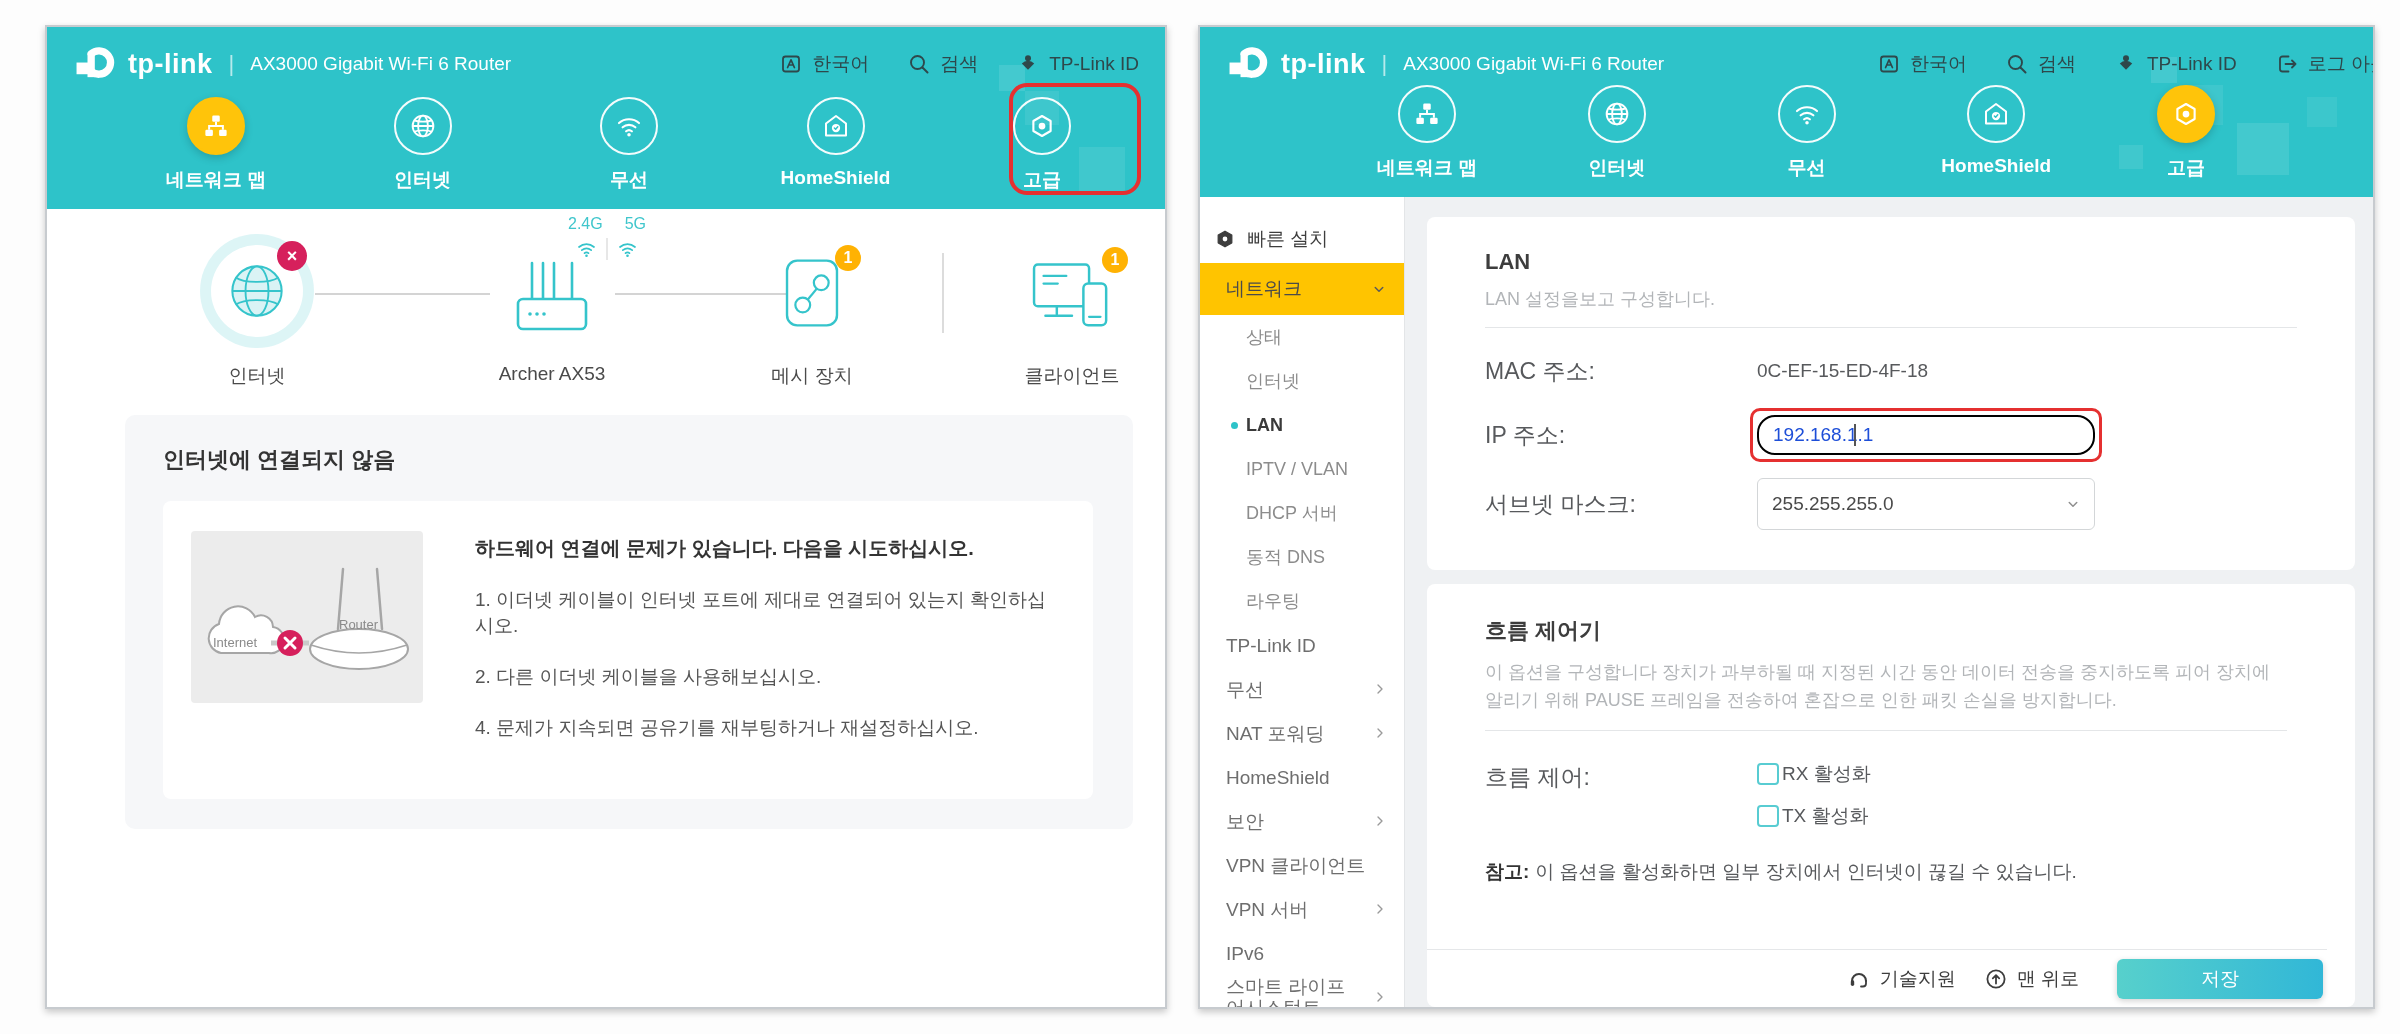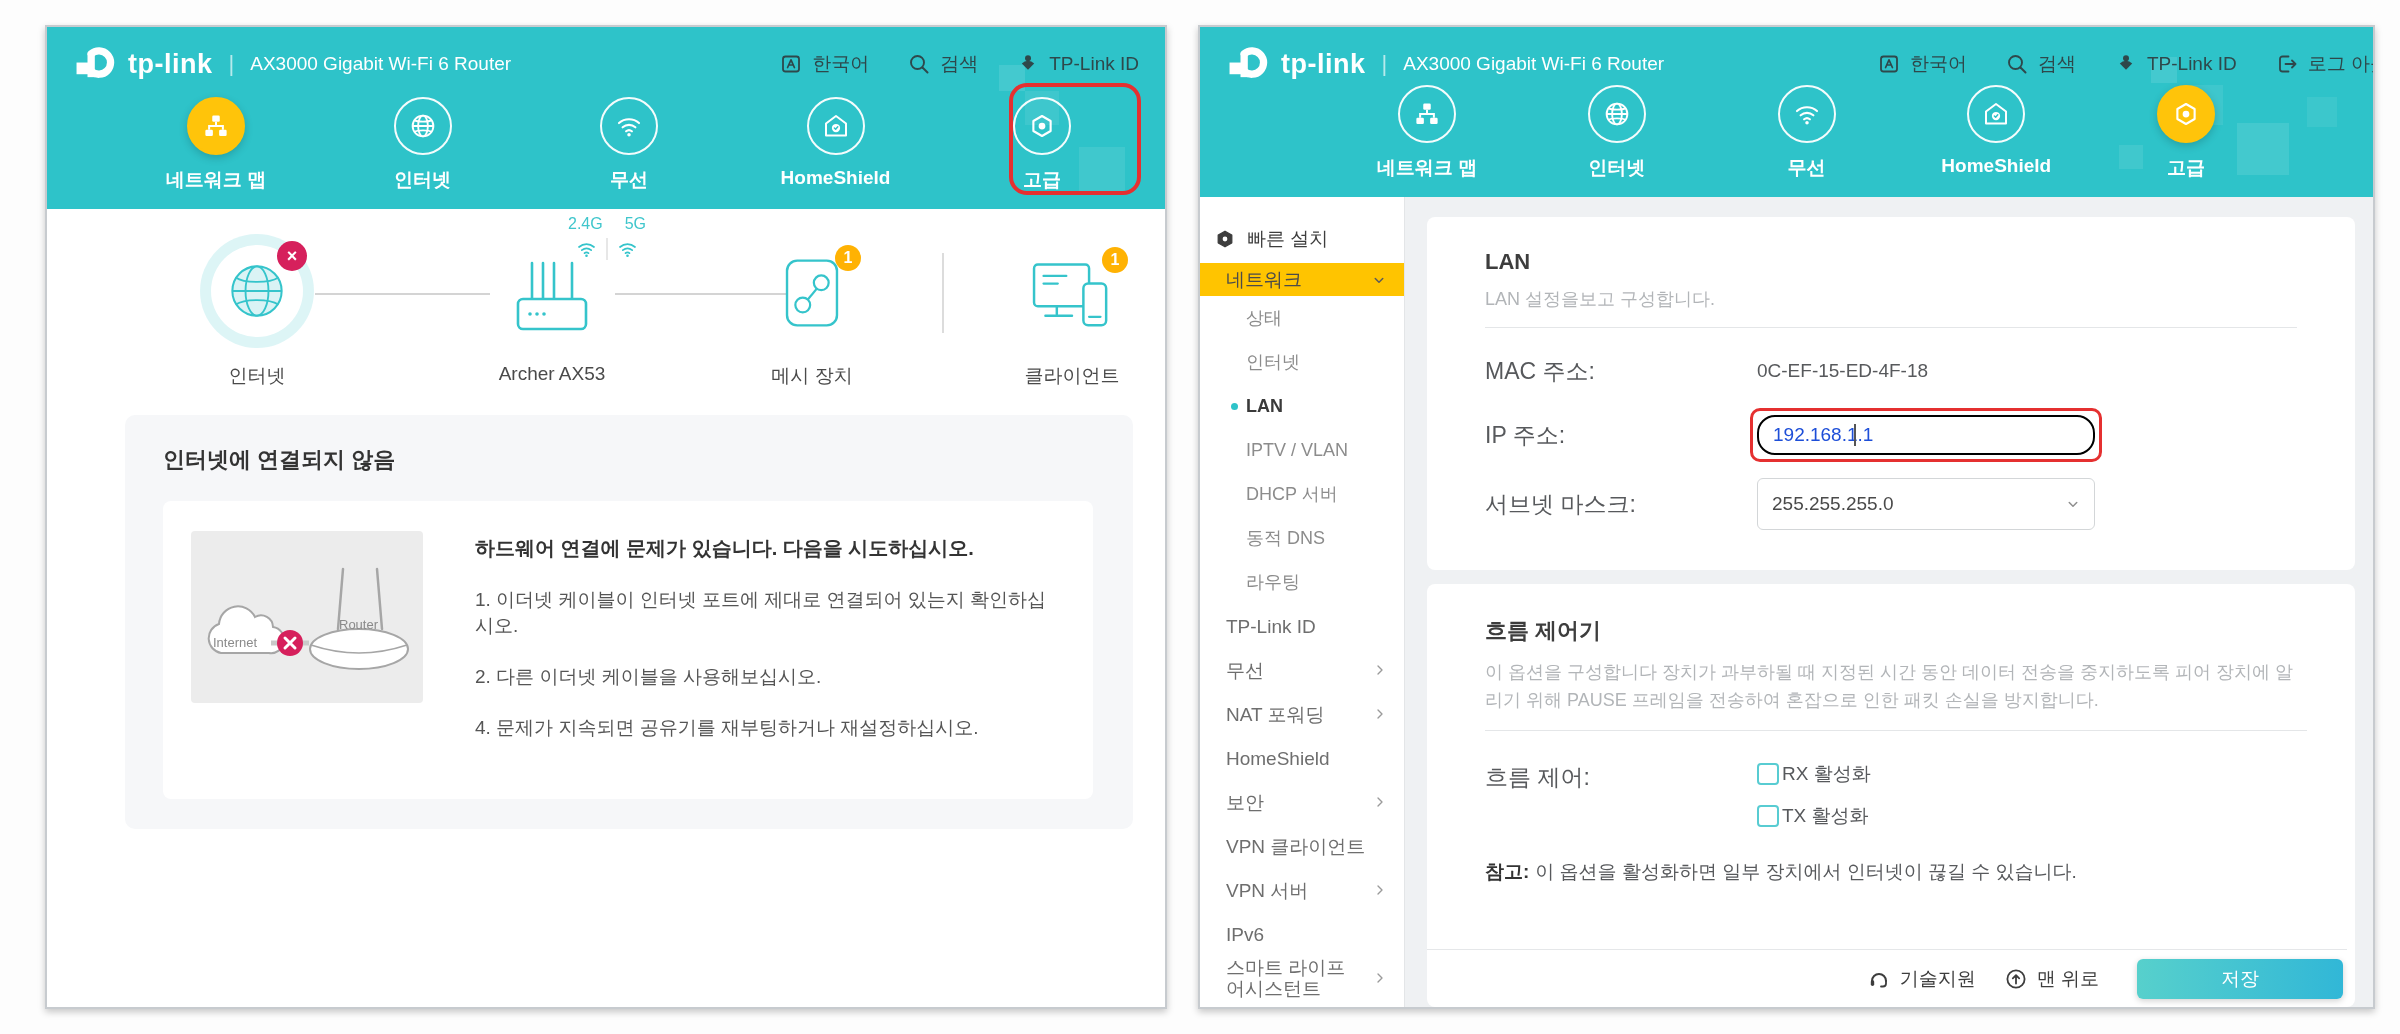--- a/index.html
+++ b/index.html
@@ -52,21 +52,21 @@
   .illu-box { position:relative; width:232px; height:172px; background:#ececec; border-radius:4px; flex-shrink:0; }
   .illu-label { position:absolute; font-size:13px; color:#8a8a8a; }
   .alert-texts { padding-top:4px; }
   .alert-heading { font-size:20px; font-weight:bold; color:#333; }
   .alert-step { margin-top:25px; font-size:19px; color:#555; }
 
   
   .rp-body { position:absolute; top:170px; bottom:0; left:0; right:0; display:flex; }
   .sidebar { width:205px; background:#fff; border-right:1px solid #e3e5e7; padding-top:18px; overflow:hidden; flex-shrink:0; }
   .sb-quick { height:48px; display:flex; align-items:center; gap:11px; padding-left:14px; color:#3d3d3d; font-size:19px; cursor:pointer; }
-  .sb-section { height:33px; background:#FFC400; display:flex; align-items:center; justify-content:space-between; padding:0 16px 0 26px; color:#4b4b4b; font-size:19px; cursor:pointer; }
+  .sb-section { height:52px; background:#FFC400; display:flex; align-items:center; justify-content:space-between; padding:0 16px 0 26px; color:#4b4b4b; font-size:19px; cursor:pointer; }
   .sb-sub { position:relative; height:44px; display:flex; align-items:center; padding-left:46px; color:#8c8c8c; font-size:18px; cursor:pointer; }
   .sb-sub.active { color:#3a3a3a; font-weight:bold; }
   .sb-bullet { position:absolute; left:31px; width:7px; height:7px; border-radius:50%; background:#2EC3C9; }
   .sb-item { height:44px; display:flex; align-items:center; justify-content:space-between; padding:0 16px 0 26px; color:#6e6e6e; font-size:19px; cursor:pointer; }
   .sb-item .sb-text { max-width:140px; line-height:21px; }
   .chev { flex-shrink:0; }
 
   .content { flex:1; background:#eff1f3; padding:20px 18px 0 22px; display:flex; flex-direction:column; }
   .card { background:#fff; border-radius:8px; }
   .card-lan { padding:32px 58px 40px 58px; }
@@ -75,21 +75,21 @@
   .card-divider { margin-top:16px; border-top:1px solid #e4e6e8; }
   .form-row { display:flex; align-items:center; margin-top:22px; min-height:42px; }
   .form-label { width:272px; font-size:23px; color:#57595c; flex-shrink:0; }
   .form-value { font-size:19px; color:#57595c; }
   .ip-wrap { position:relative; }
   .text-input { width:338px; height:40px; border:2px solid #000000; border-radius:18px; background:#fff; display:flex; align-items:center; padding:0 14px; font-size:19px; color:#1d4ed8; }
   .caret { position:absolute; left:97px; top:9px; width:2px; height:22px; background:#555; }
   .annotation-input { position:absolute; left:-7px; top:-7px; right:-7px; bottom:-7px; border:3px solid #E53030; border-radius:10px; pointer-events:none; }
   .select { width:338px; height:52px; border:1px solid #d3d6d8; border-radius:6px; background:#fff; display:flex; align-items:center; justify-content:space-between; padding:0 12px 0 14px; font-size:19px; color:#4a4a4a; cursor:pointer; }
 
-  .card-flow { margin-top:14px; flex:1; display:flex; flex-direction:column; padding:32px 48px 0 58px; }
+  .card-flow { margin-top:14px; flex:1; display:flex; flex-direction:column; padding:32px 68px 0 58px; }
   .flow-desc { margin-top:12px; font-size:18px; color:#b2b5b8; line-height:28px; max-width:900px; }
   .cb-col { display:flex; flex-direction:column; gap:16px; }
   .cb-row { display:flex; align-items:center; gap:3px; font-size:19px; color:#57595c; cursor:pointer; }
   .checkbox { width:22px; height:22px; border:2px solid #58ccd2; border-radius:4px; background:#fff; flex-shrink:0; }
   .note-row { margin-top:30px; font-size:19px; color:#57595c; }
   .note-prefix { font-weight:bold; color:#333; margin-right:6px; }
   .flow-spacer { flex:1; }
   .card-footer { border-top:1px solid #e5e7e9; margin:0 -40px 0 -58px; height:58px; display:flex; align-items:center; justify-content:flex-end; gap:28px; padding-right:4px; }
   .footer-link { display:flex; align-items:center; gap:9px; font-size:19px; color:#3d3d3d; cursor:pointer; }
   .save-btn { width:206px; height:40px; border:none; border-radius:6px; background:linear-gradient(90deg,#57D0CC,#31B7D7); color:#fff; font-size:19px; display:flex; align-items:center; justify-content:center; cursor:pointer; box-shadow:0 2px 6px rgba(0,0,0,.18); margin-left:10px; }

